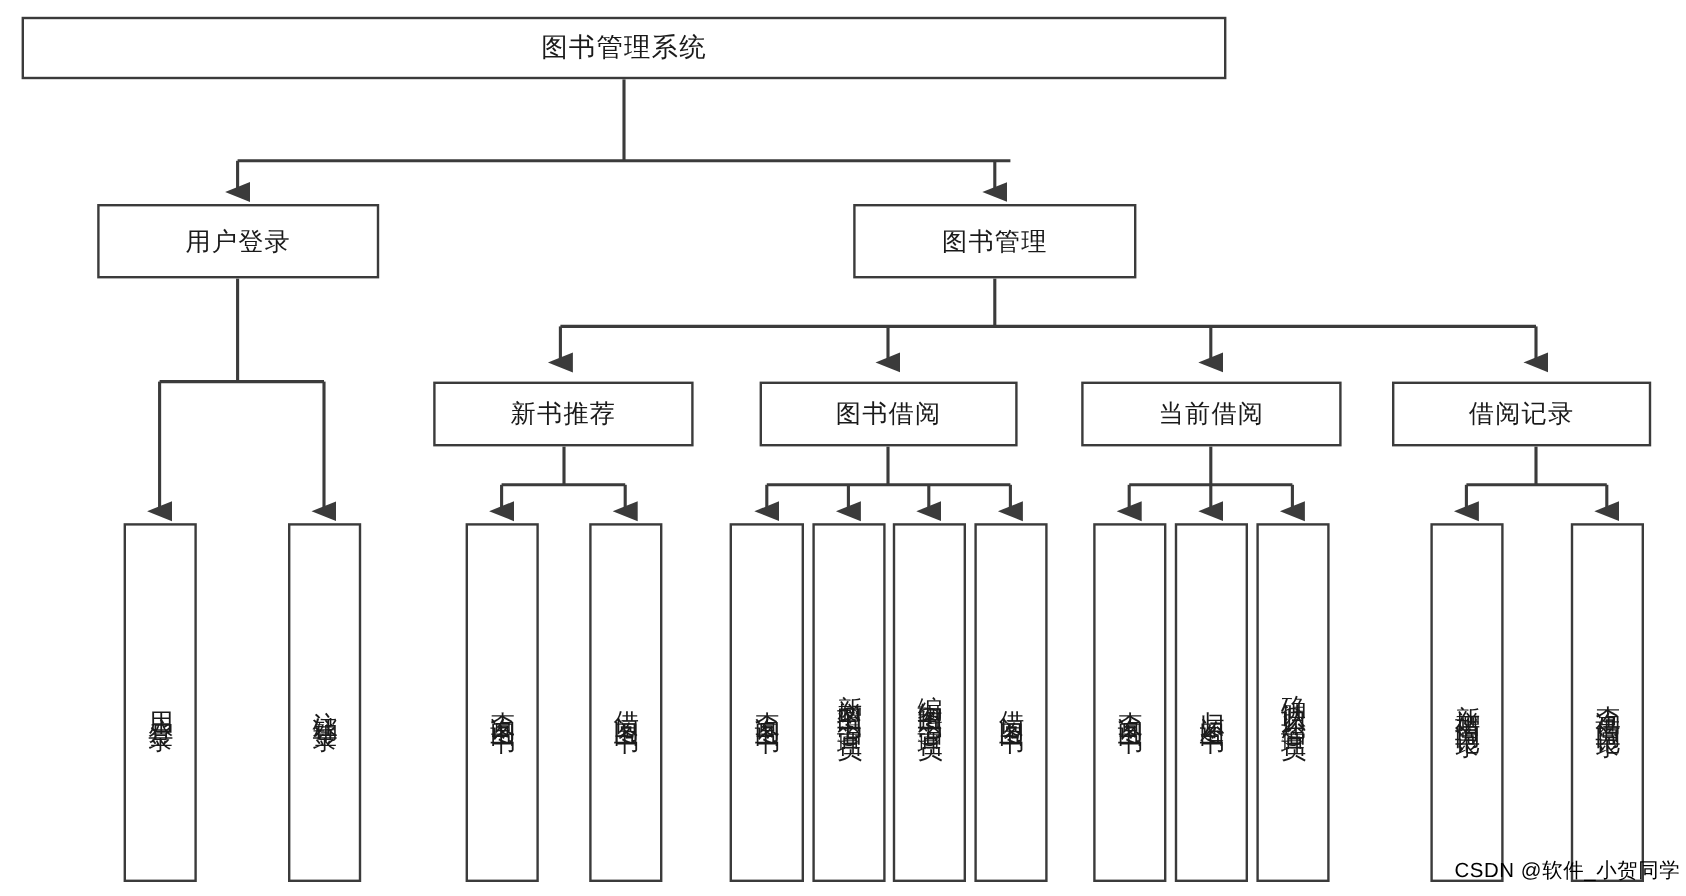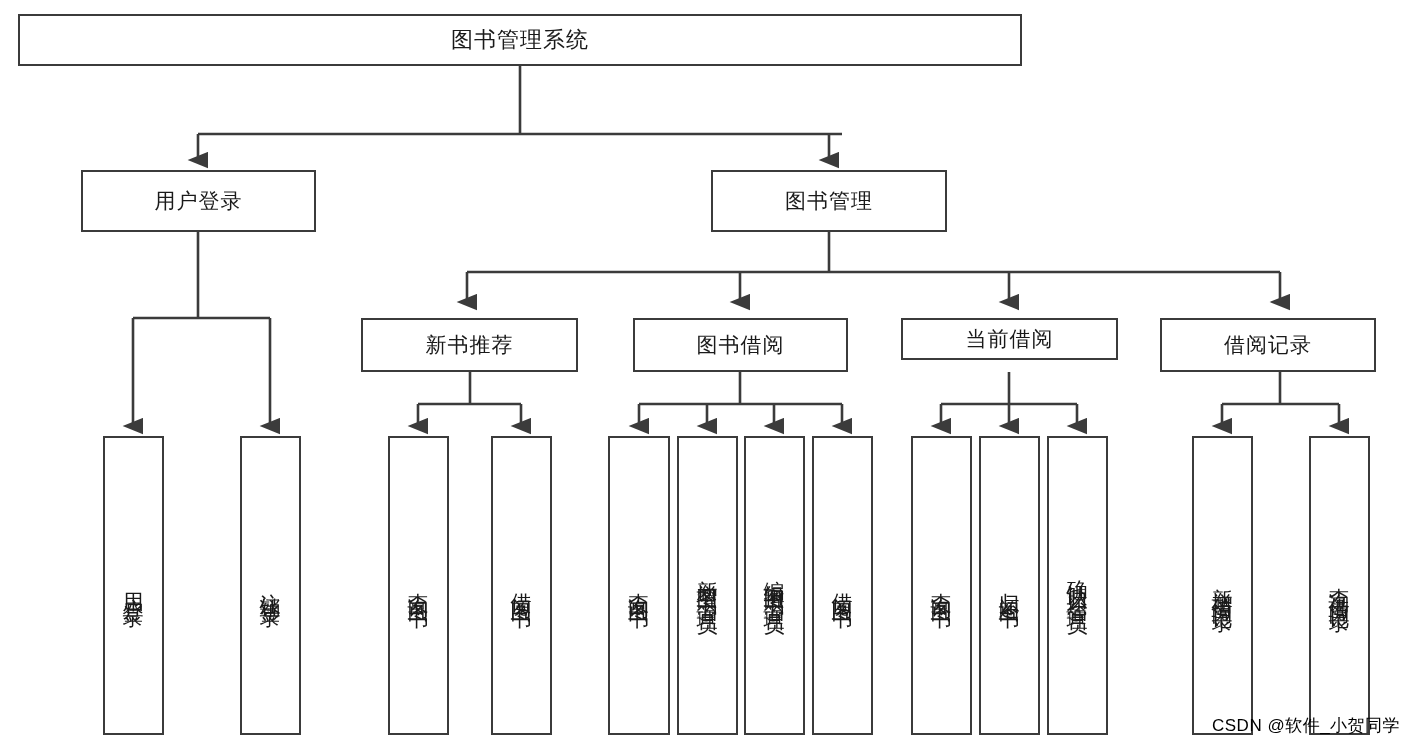--- a/index.html
+++ b/index.html
@@ -128,21 +128,21 @@
   <div class="node horiz" style="left:711px; top:170px; width:236px; height:62px;">
     <span>图书管理</span>
   </div>
 
   <div class="node horiz" style="left:361px; top:318px; width:217px; height:54px;">
     <span>新书推荐</span>
   </div>
   <div class="node horiz" style="left:633px; top:318px; width:215px; height:54px;font-family:Liberation Mono, monospace;">
     <span>图书借阅</span>
   </div>
-  <div class="node horiz" style="left:901px; top:318px; width:217px; height:42px;">
+  <div class="node horiz" style="left:901px; top:318px; width:217px; height:54px;">
     <span>当前借阅</span>
   </div>
   <div class="node horiz" style="left:1160px; top:318px; width:216px; height:54px;">
     <span>借阅记录</span>
   </div>
 
   <div class="node vert" style="left:103px; top:436px; width:61px; height:299px;">
     <span class="vtext">用户登录</span>
   </div>
   <div class="node vert" style="left:240px; top:436px; width:61px; height:299px;">

